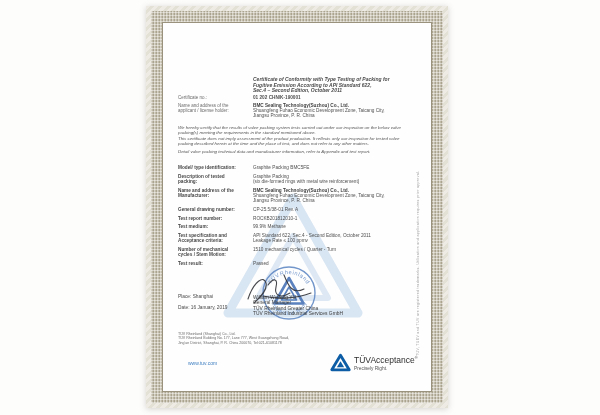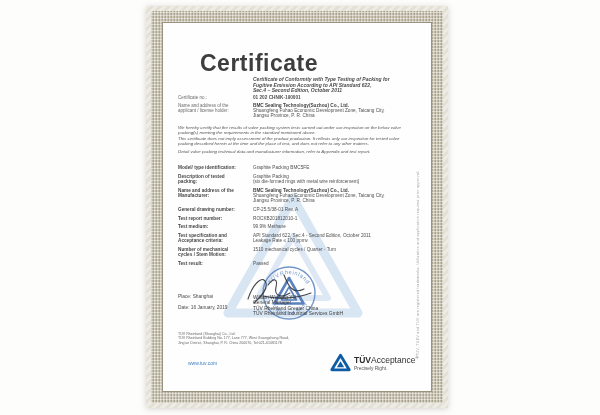--- a/index.html
+++ b/index.html
@@ -44,21 +44,21 @@
   .rows .val{font-size:4.7px;line-height:5.3px;color:#4f4f4f;}
   .issue-left{position:absolute;left:15px;top:271px;font-size:4.8px;color:#4a4a4a;z-index:4;}
   .issue-left .dt{margin-top:6px;}
   .signers{position:absolute;left:90px;top:272px;font-size:4.9px;line-height:5.3px;color:#3d3d3d;z-index:4;}
   .footer-addr{position:absolute;left:15px;top:309px;font-size:3.6px;line-height:4.3px;color:#6a6a6a;z-index:2;}
   .website{position:absolute;left:25px;top:337px;font-size:5px;color:#3f7fc1;z-index:4;cursor:pointer;text-decoration:none;}
   
   .brand{position:absolute;left:167px;top:330px;display:flex;align-items:flex-start;z-index:4;}
   .brand .tri{width:21px;height:19px;margin-right:3px;}
   .brand .wordmark{font-size:8.5px;color:#2f2f2f;line-height:9px;white-space:nowrap;}
-  .brand .wordmark .tuv{font-weight:bold;}
+  .brand .wordmark .tuv{font-weight:normal;}
   .brand .wordmark sup{font-size:4px;}
   .brand .tagline{font-size:4.8px;color:#555;margin-top:1px;}
   
   .watermark{position:absolute;left:55px;top:165px;z-index:0;}
   .stamp{position:absolute;left:98px;top:242px;z-index:3;opacity:.85;}
   .signature{position:absolute;left:80px;top:246px;z-index:5;}
   .edge-note{
     position:absolute;right:10px;top:158px;height:175px;width:5px;
     writing-mode:vertical-rl;transform:rotate(180deg);
     font-size:3.6px;letter-spacing:.3px;color:#9a9a9a;white-space:nowrap;z-index:2;
@@ -69,21 +69,20 @@
 
 <div class="cert">
   <div class="band">
     <div class="paper">
 
       <svg class="watermark" width="150" height="140" viewBox="0 0 150 140">
         <path d="M75,10 L140,125 L10,125 Z" fill="none" stroke="#d8e5f2" stroke-width="9" stroke-linejoin="round"></path>
         <path d="M75,48 L110,110 L40,110 Z" fill="none" stroke="#dde8f4" stroke-width="6" stroke-linejoin="round"></path>
       </svg>
 
-      <div class="title">Certificate</div>
 
       <div class="subtitle">
         <div>Certificate of Conformity with Type Testing of Packing for</div>
         <div>Fugitive Emission According to API Standard 622,</div>
         <div>Sec.4 – Second Edition, October 2011</div>
       </div>
 
       <div class="topfields">
         <div class="frow">
           <div class="lab">Certificate no.:</div>

